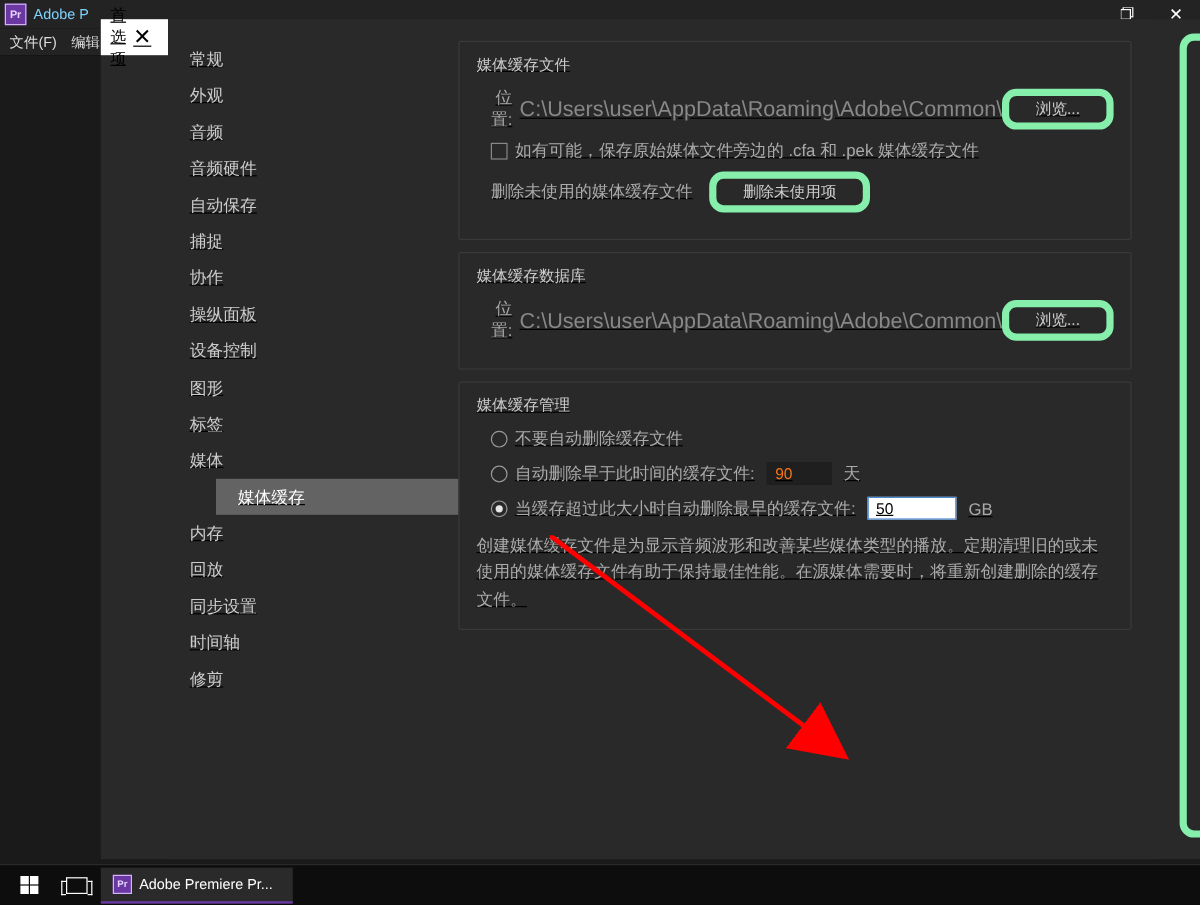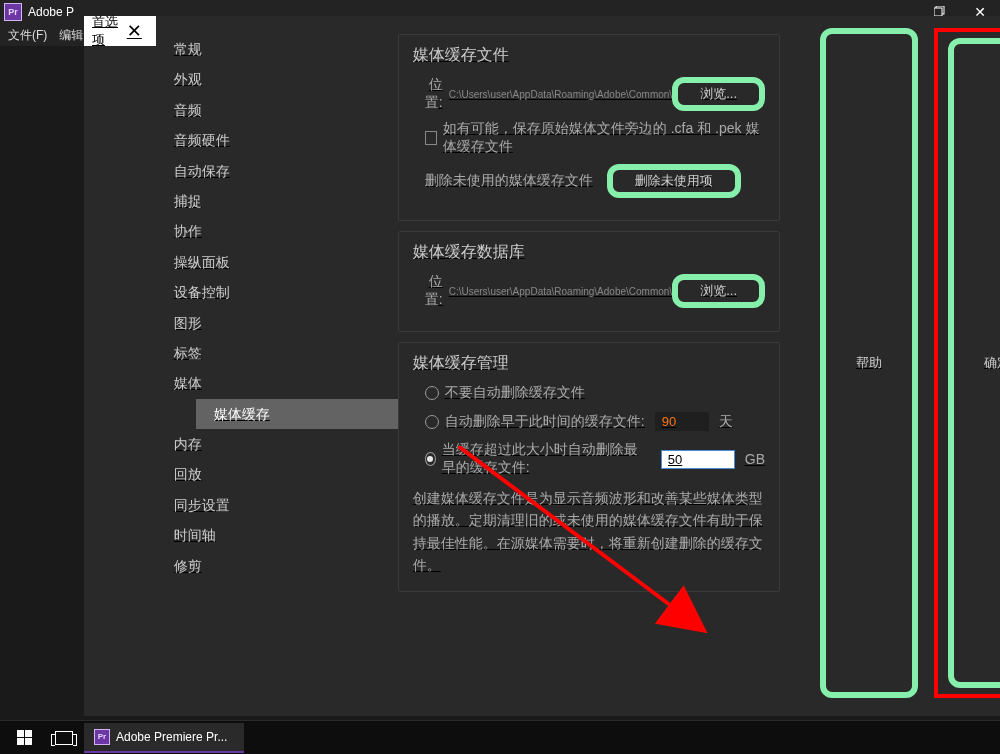--- a/index.html
+++ b/index.html
@@ -37,21 +37,21 @@
       display: flex;
       align-items: center;
       justify-content: center;
       font-size: 9px;
       font-weight: bold;
       color: #e6d3ff;
       margin-right: 6px;
     }
     .app-title {
       font-size: 12px;
-      color: #ffffff;
+      color: #7dd3fc;
       font-weight: 500;
     }
     .app-win-controls {
       position: absolute;
       right: 0;
       top: 0;
       display: flex;
       height: 24px;
     }
     .app-win-btn {
@@ -144,36 +144,36 @@
     }
     .section {
       border: 1px solid #3a3a3a;
       border-radius: 2px;
       padding: 10px 14px 14px;
       margin-bottom: 10px;
       position: relative;
     }
     .section-title {
       color: #ccc;
-      font-size: 16px;
+      font-size: 13px;
       margin-bottom: 10px;
     }
     .row {
       display: flex;
       align-items: center;
       margin-bottom: 8px;
       font-size: 14px;
       text-align: right;
     }
     .row-label {
       color: #aaa;
     }
     .row-path {
       color: #888;
-      font-size: 10px;
+      font-size: 18px;
       margin-left: 6px;
       flex: 1;
     }
     .btn {
       background: transparent;
       border: 6px solid #86efac;
       border-radius: 12px;
       color: #ccc;
       font-size: 13px;
       padding: 2px 22px;

